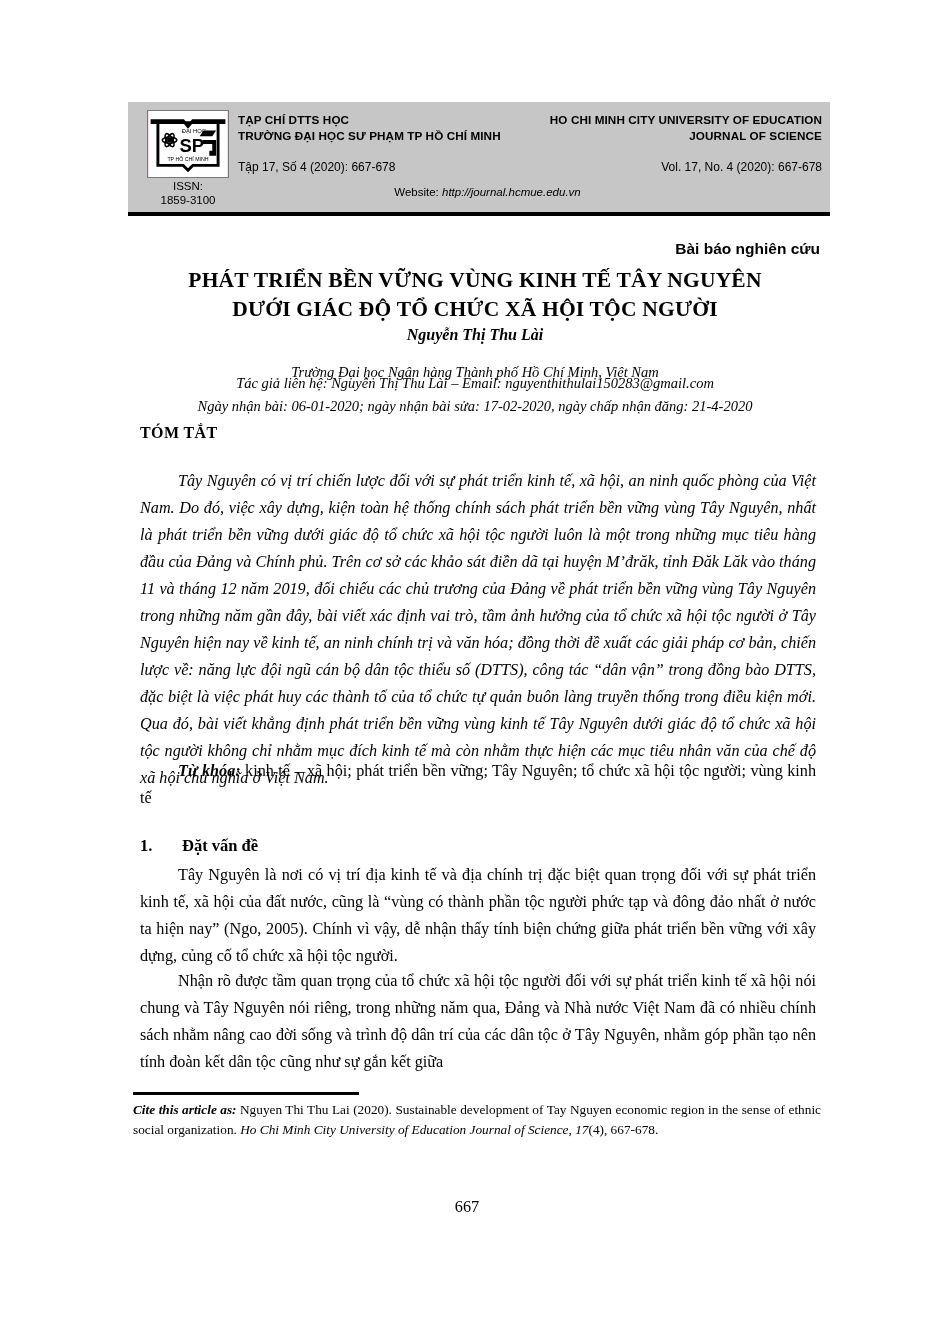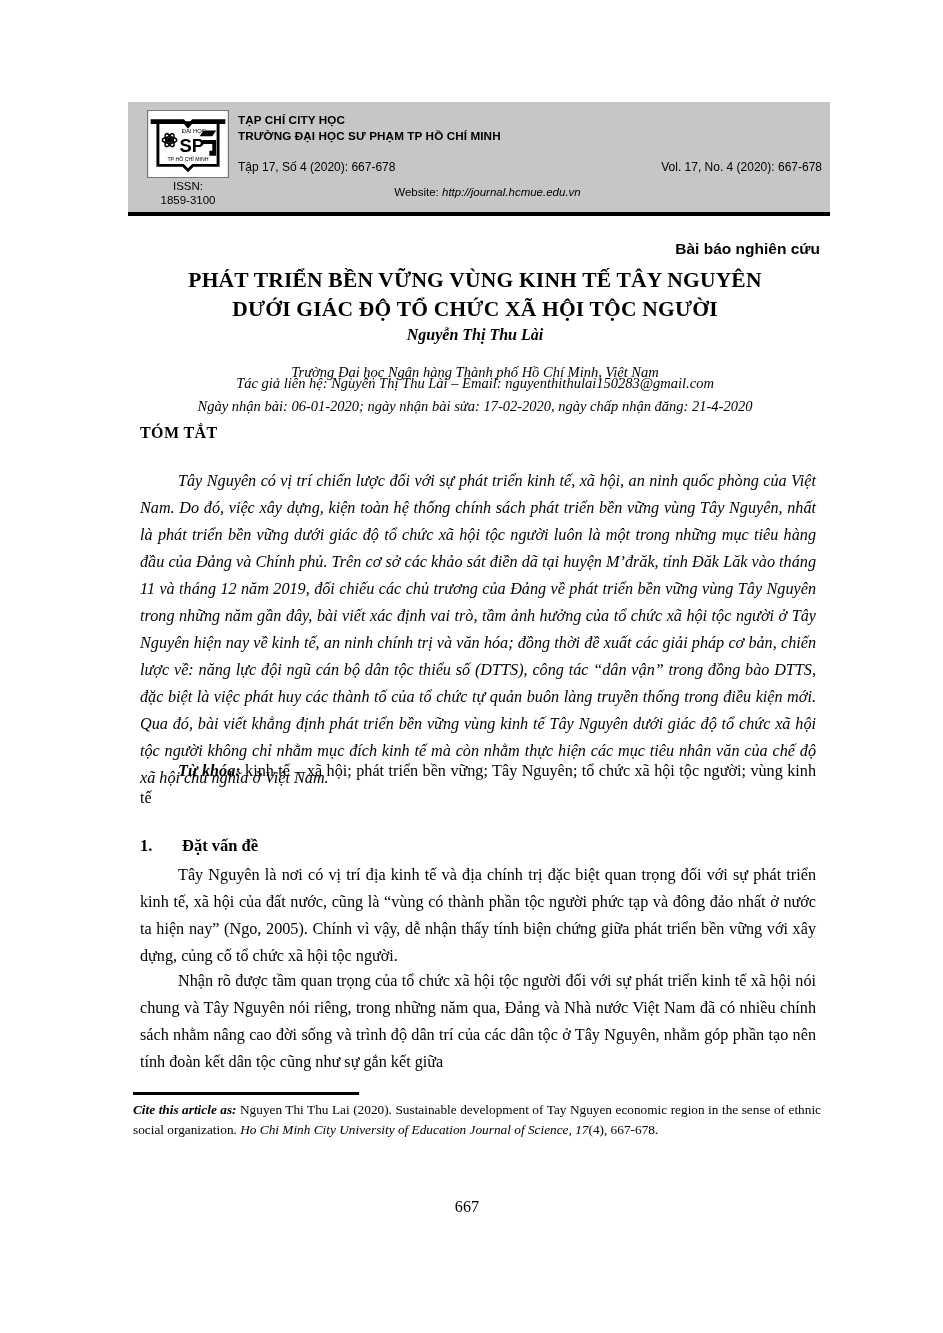--- a/index.html
+++ b/index.html
@@ -321,25 +321,29 @@
         <path d="M56 30 L70 30 L70 46 L63 46 L63 41 L66 41 L66 34 L56 34 Z" fill="#000"></path>
       </svg>
     </div>
 
     <div class="issn">
       <div>ISSN:</div>
       <div>1859-3100</div>
     </div>
 
     <div class="mh-left">
-      <div>TẠP CHÍ CITY HỌC</div>
+      <div>TẠP CHÍ DTTS HỌC</div>
       <div>TRƯỜNG ĐẠI HỌC SƯ PHẠM TP HỒ CHÍ MINH</div>
     </div>
     <div class="mh-left-vol">Tập 17, Số 4 (2020): 667-678</div>
 
+    <div class="mh-right">
+      <div>HO CHI MINH CITY UNIVERSITY OF EDUCATION</div>
+      <div>JOURNAL OF SCIENCE</div>
+    </div>
     <div class="mh-right-vol">Vol. 17, No. 4 (2020): 667-678</div>
 
     <div class="mh-website">
       <span>Website:</span>
       <i>http://journal.hcmue.edu.vn</i>
     </div>
   </div>
   <div class="masthead-rule"></div>
 
   <div class="article-type">Bài báo nghiên cứu</div>

